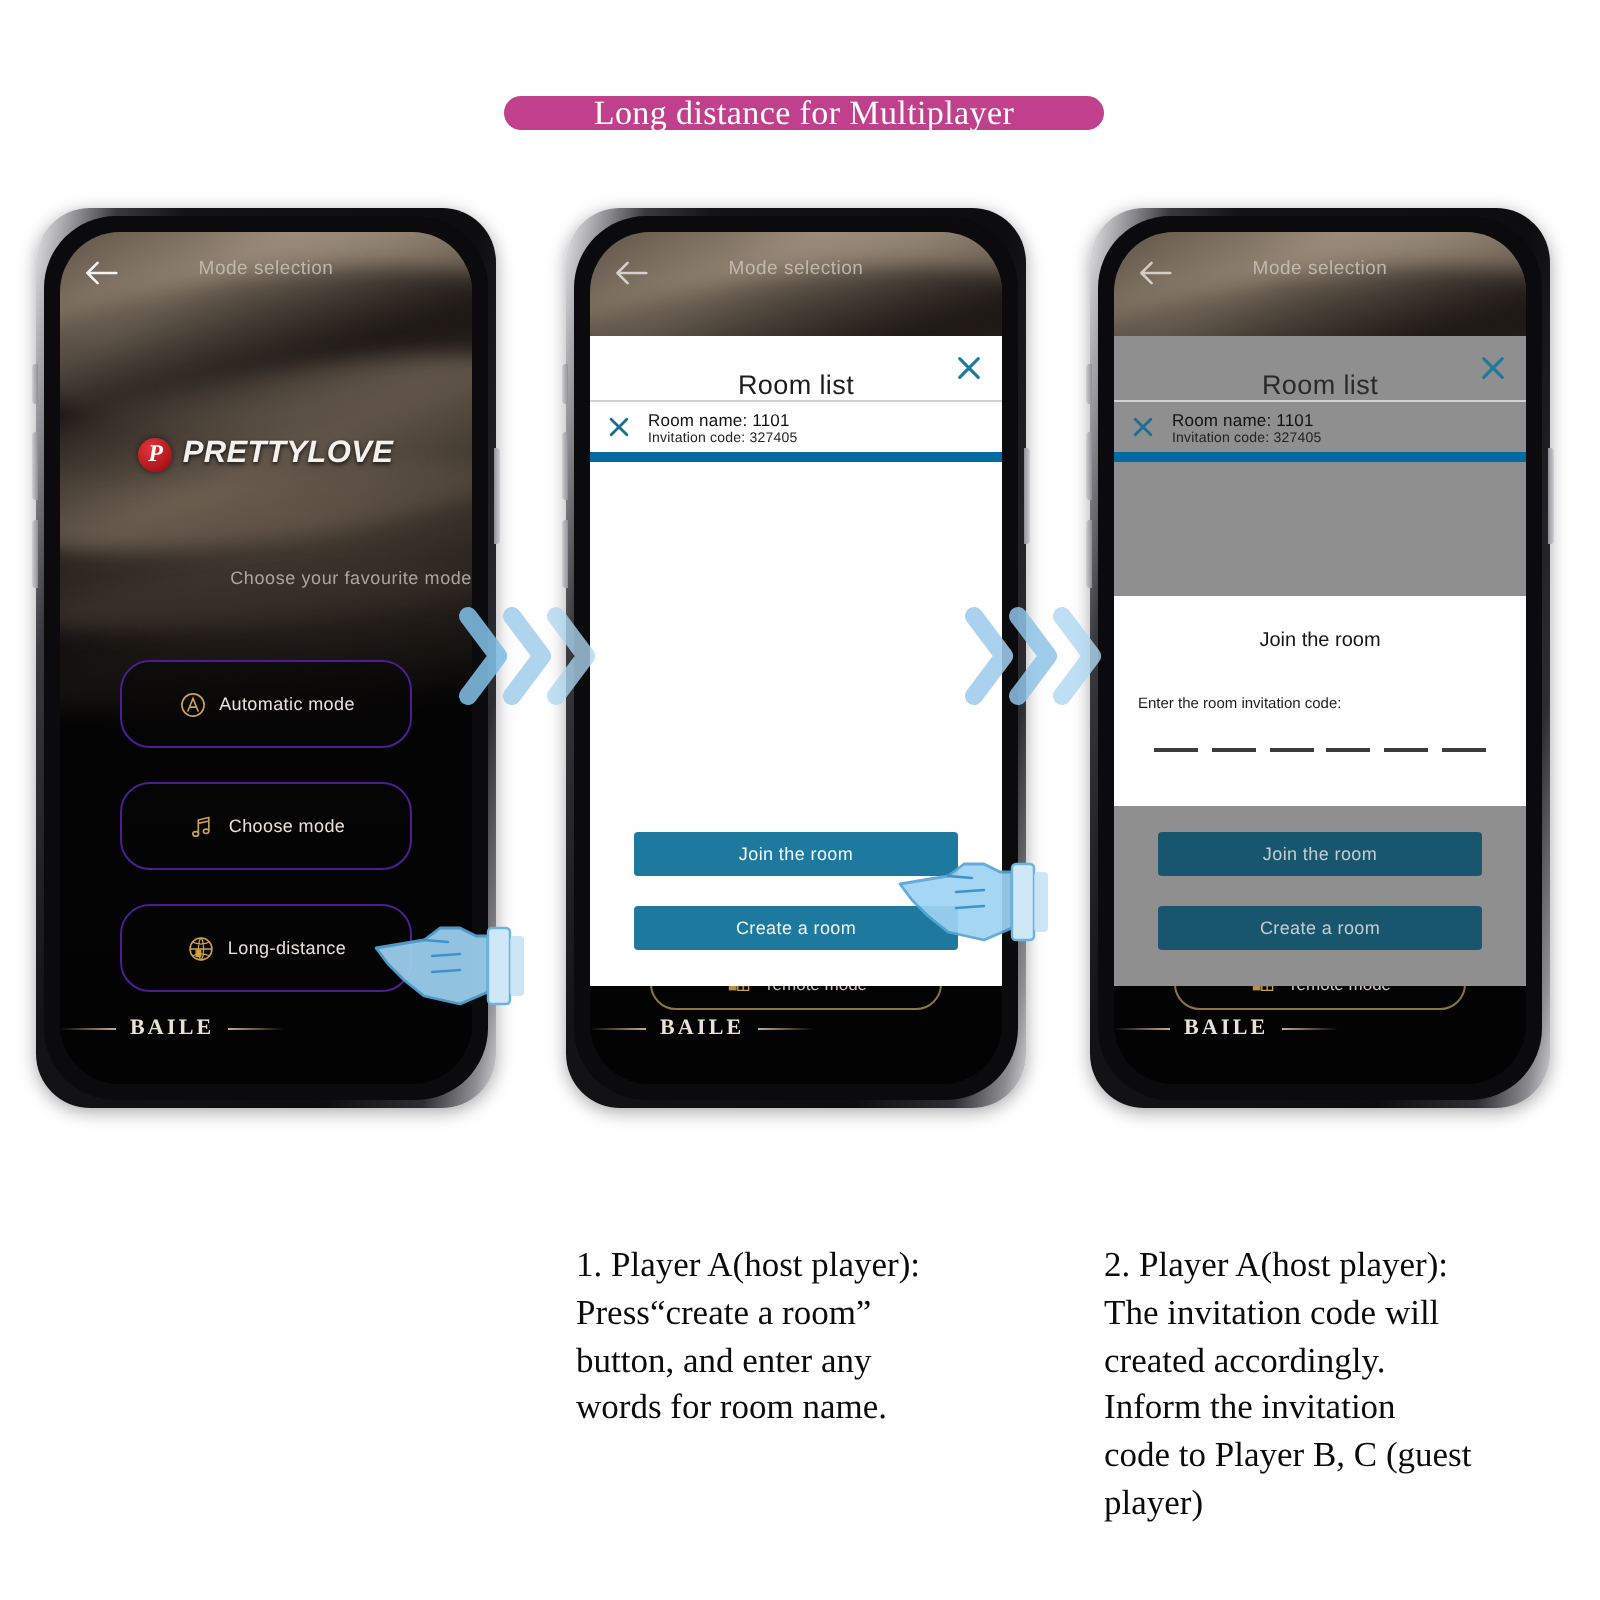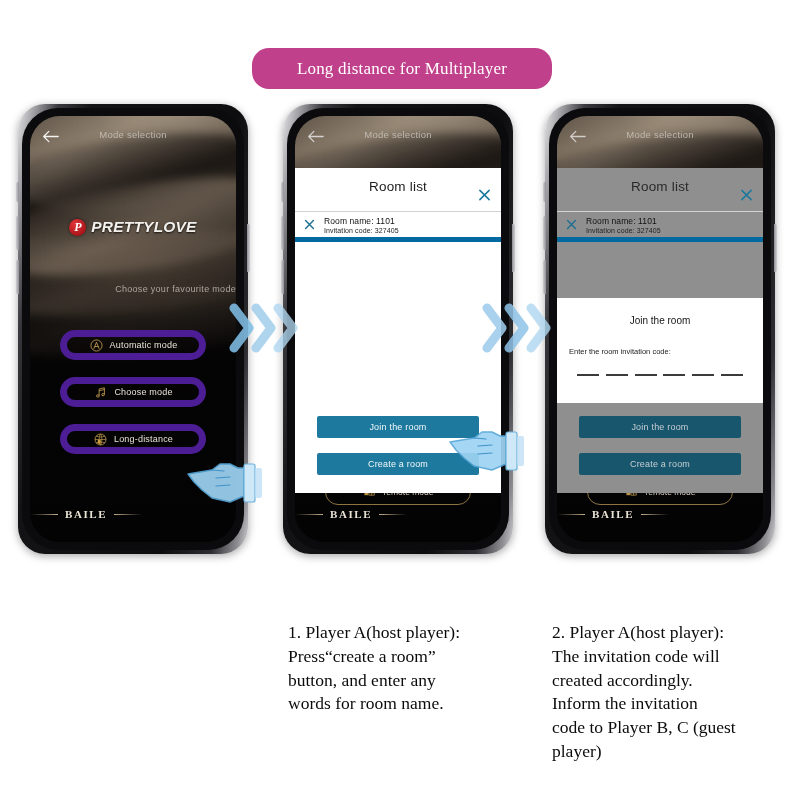--- a/index.html
+++ b/index.html
@@ -18,21 +18,21 @@
     height: 800px;
     background: #ffffff;
   }
 
   
   .title-pill {
     position: absolute;
     left: 252px;
     top: 48px;
     width: 300px;
-    height: 41px;
+    height: 17px;
     border-radius: 17px;
     background: #c0408b;
     display: flex;
     align-items: center;
     justify-content: center;
   }
   .title-pill-text {
     color: #ffffff;
     font-family: "Liberation Serif", serif;
     font-size: 17px;
@@ -194,22 +194,22 @@
   }
 
   
   .mode-list {
     position: absolute;
     left: 30px; right: 30px;
     top: 214px;
   }
   .mode-btn {
     position: relative;
-    height: 30px;
-    border: 7px solid #4c1d95;
+    height: 44px;
+    border: 1px solid #4c1d95;
     border-radius: 15px;
     background: rgba(8,6,5,.55);
     display: flex;
     align-items: center;
     justify-content: center;
     gap: 6px;
     margin-bottom: 17px;
   }
   .mode-btn-label {
     color: #e7e2d8;
@@ -262,24 +262,23 @@
     display: flex;
     flex-direction: column;
   }
   .dialog.dimmed { background: #8f8f8f; }
 
   .dialog-titlebar {
     position: relative;
     height: 33px;
     border-bottom: 1px solid #d2d2d2;
     display: flex;
-    align-items: flex-start;
+    align-items: flex-end;
     justify-content: center;
     flex: none;
-    margin-top: 11px;
   }
   .dialog-title {
     font-size: 13.5px;
     color: #1c1c1c;
     letter-spacing: .2px;
   }
   .dialog.dimmed .dialog-title { color: #2a2a2a; }
   .dialog-close {
     position: absolute;
     right: 10px; top: 50%;

